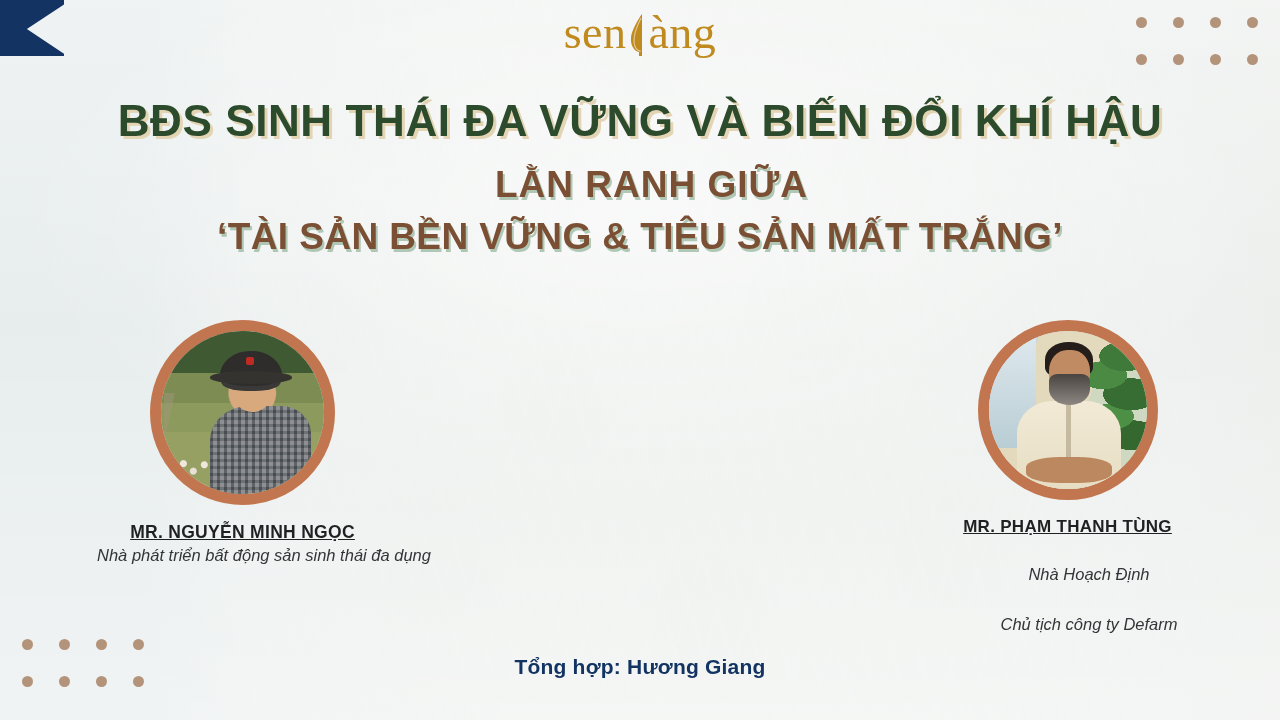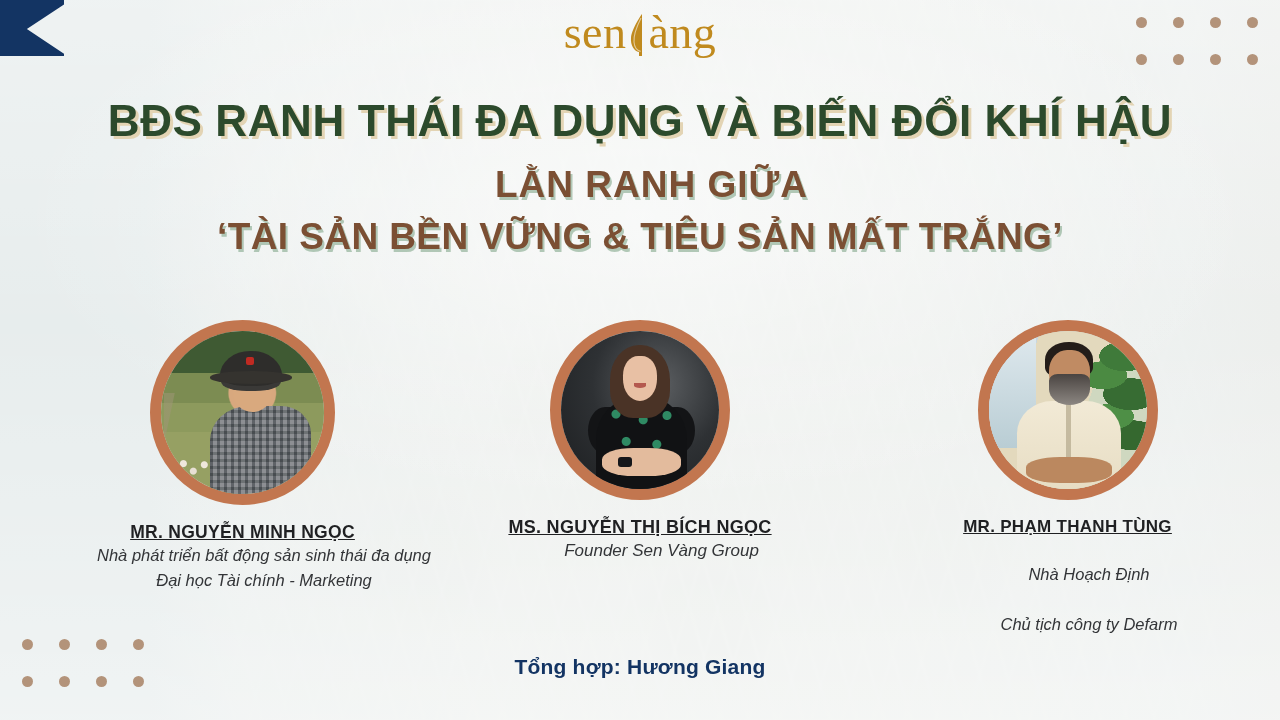--- a/index.html
+++ b/index.html
@@ -326,60 +326,42 @@
   <div class="logo">
     <span class="sen">sen</span><span class="mark">
       <svg width="30" height="46" viewBox="0 0 30 46">
         <path d="M20 2 C20 2 10 16 9 26 C8.4 33 12 39 17 40 L17 44 L20 44 L20 2 Z" fill="#c08a1e"></path>
         <path d="M19 6 C14 16 11.5 24 12 30 C12.4 35 15 38.5 18.6 39.4" fill="none" stroke="#ffffff" stroke-width="1.1" opacity=".55"></path>
       </svg>
     </span><span class="ang">àng</span>
   </div>
 
   <div class="title-block">
-    <div class="title-main">BĐS RANH THÁI ĐA DỤNG VÀ BIẾN ĐỔI KHÍ HẬU</div>
+    <div class="title-main">BĐS SINH THÁI ĐA VỮNG VÀ BIẾN ĐỔI KHÍ HẬU</div>
     <div class="title-sub1">LẰN RANH GIỮA</div>
     <div class="title-sub2">‘TÀI SẢN BỀN VỮNG &amp; TIÊU SẢN MẤT TRẮNG’</div>
   </div>
 
   <div class="speakers">
 
     <div class="speaker" id="speaker-1">
       <div class="avatar">
         <div class="photo photo-farmer">
           <div class="path"></div>
           <div class="mushrooms"></div>
           <div class="body"></div>
           <div class="face"></div>
           <div class="hat"></div>
           <div class="badge"></div>
         </div>
       </div>
       <div class="sp-name">MR. NGUYỄN MINH NGỌC</div>
       <div class="sp-role">Nhà phát triển bất động sản sinh thái đa dụng</div>
-      <div class="sp-role">Đại học Tài chính - Marketing</div>
     </div>
 
-    <div class="speaker" id="speaker-2">
-      <div class="avatar">
-        <div class="photo photo-founder">
-          <div class="sleeve-l"></div>
-          <div class="sleeve-r"></div>
-          <div class="torso"></div>
-          <div class="motifs"></div>
-          <div class="hair"></div>
-          <div class="face"></div>
-          <div class="smile"></div>
-          <div class="arms"></div>
-          <div class="watch"></div>
-        </div>
-      </div>
-      <div class="sp-name">MS. NGUYỄN THỊ BÍCH NGỌC</div>
-      <div class="sp-role">Founder Sen Vàng Group</div>
-    </div>
 
     <div class="speaker" id="speaker-3">
       <div class="avatar">
         <div class="photo photo-planner">
           <div class="window"></div>
           <div class="leaves"></div>
           <div class="shirt"></div>
           <div class="placket"></div>
           <div class="hair"></div>
           <div class="face"></div>

